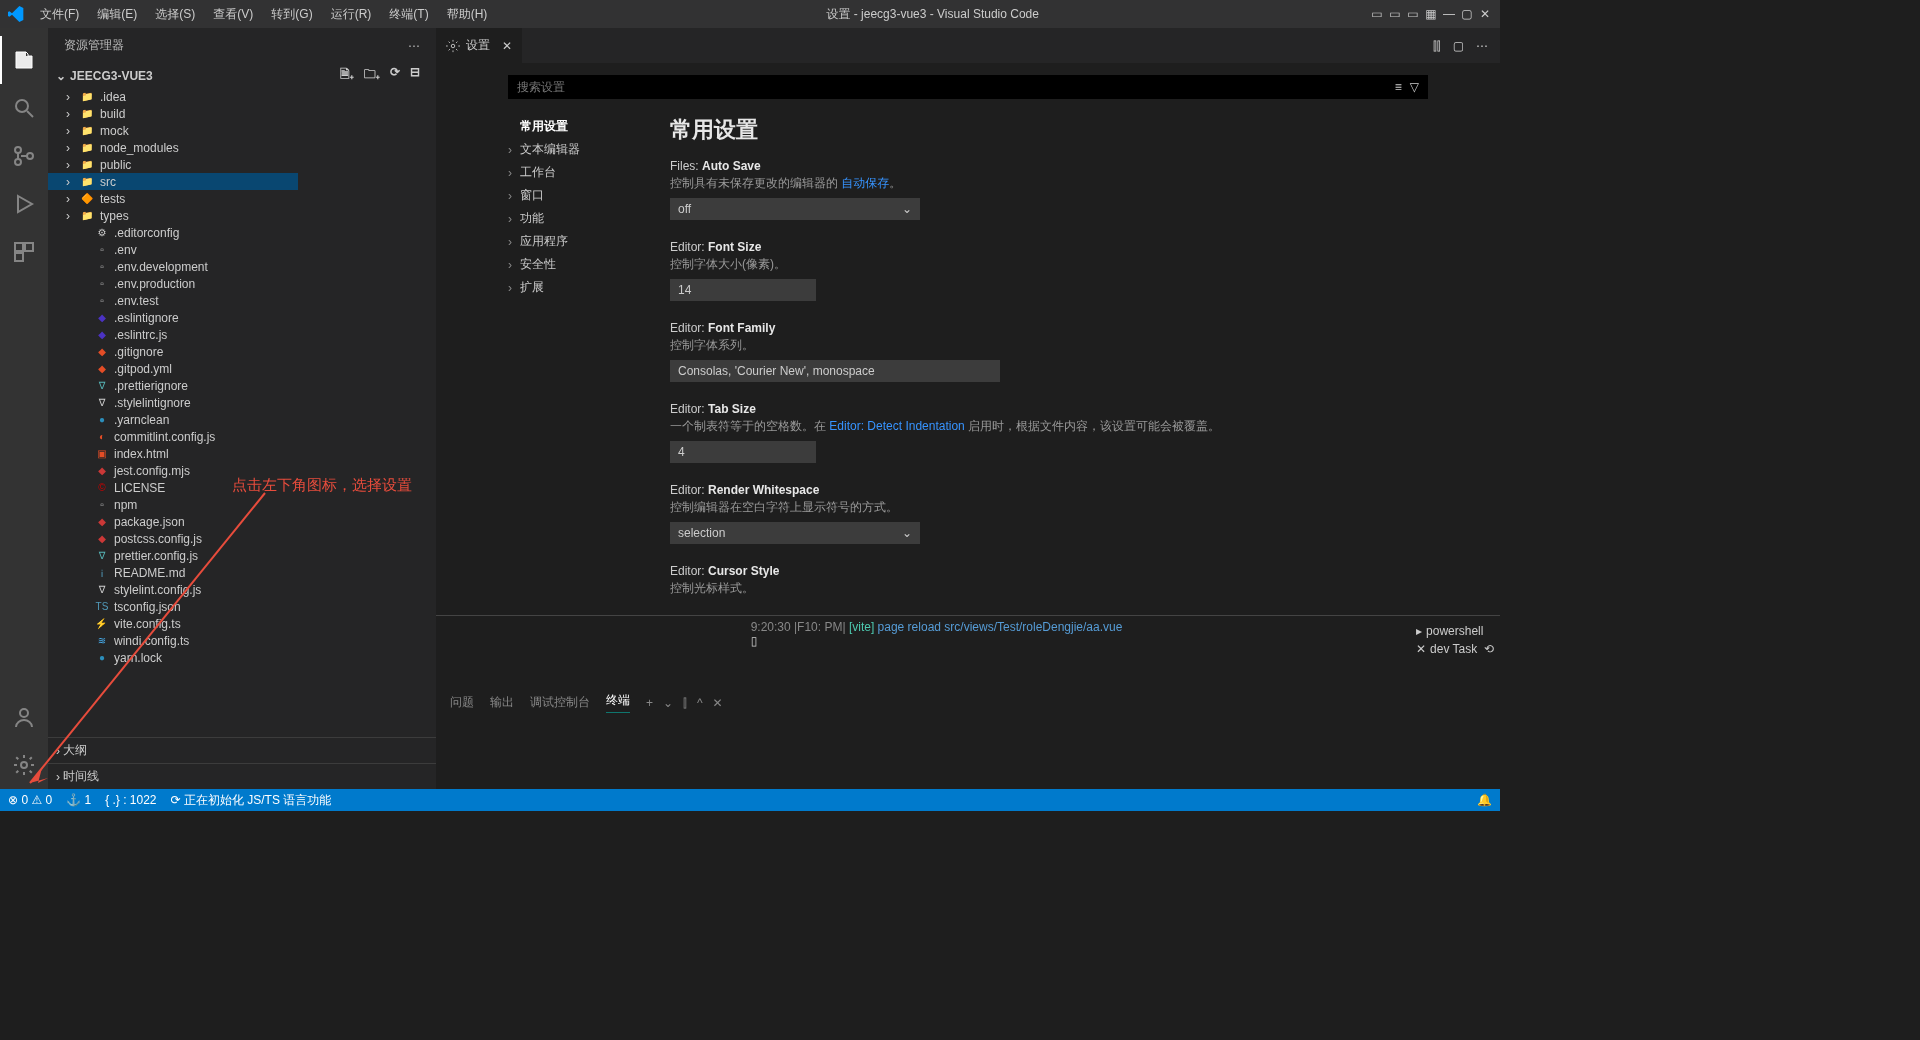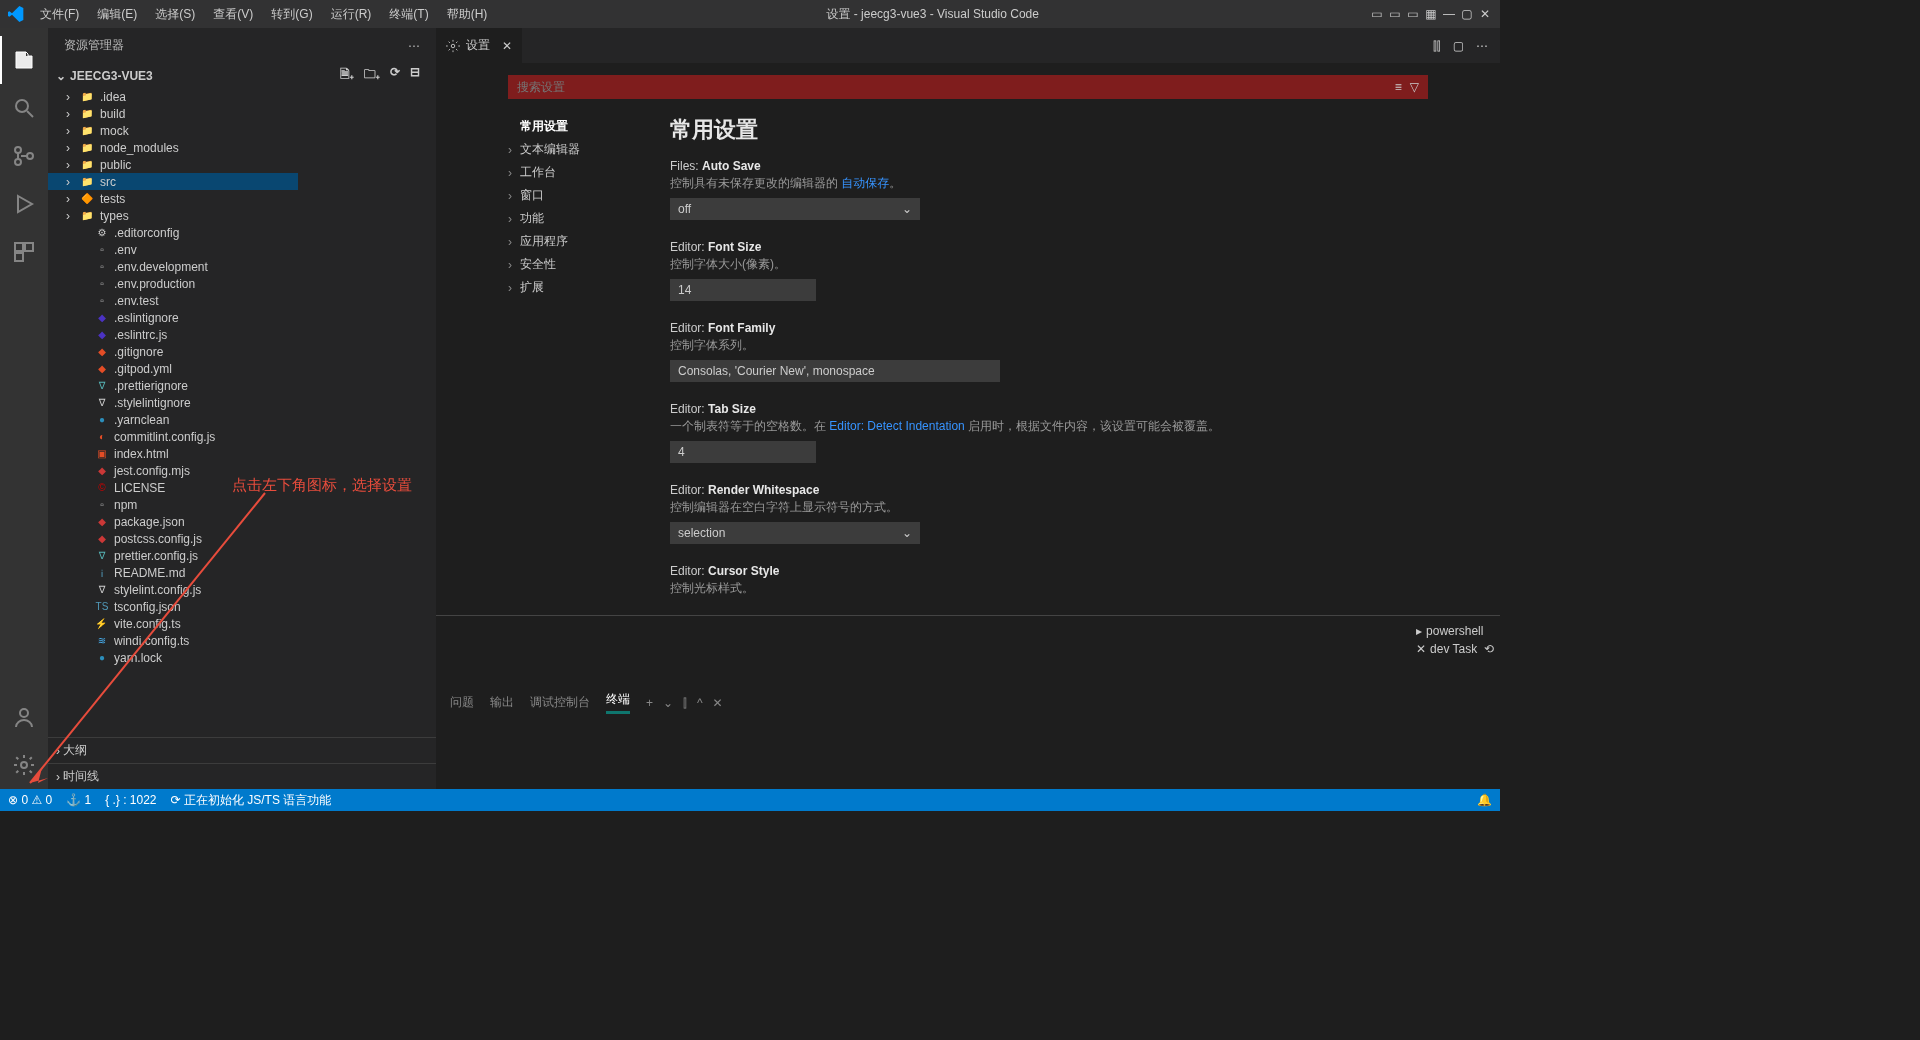--- a/index.html
+++ b/index.html
@@ -31,21 +31,21 @@
 .tree-item.depth1{padding-left:32px}
 .sb-section{display:flex;align-items:center;padding:4px 8px;border-top:1px solid #3c3c3c;cursor:pointer;font-size:11px}
 .editor{flex:1;display:flex;flex-direction:column;background:#1e1e1e;overflow:hidden}
 .tabbar{height:35px;display:flex;align-items:stretch;background:#252526}
 .tab{display:flex;align-items:center;padding:0 10px;background:#1e1e1e;gap:6px;cursor:pointer}
 .tab .ti{width:14px;height:14px}
 .tab .close{color:#ccc;margin-left:6px}
 .tabactions{margin-left:auto;display:flex;align-items:center;gap:12px;padding-right:12px;color:#ccc}
 .settings{flex:1;display:flex;flex-direction:column;overflow:hidden;padding:0 48px 0 48px}
 .searchwrap{padding:12px 24px 6px 24px}
-.searchbox{background:#7f1d1d;display:flex;align-items:flex-start;padding:4px 8px;border:1px solid transparent}
+.searchbox{background:#000000;display:flex;align-items:flex-start;padding:4px 8px;border:1px solid transparent}
 .searchbox input{flex:1;background:transparent;border:none;color:#ccc;outline:none}
 .tabs-row{display:flex;align-items:center;border-bottom:1px solid #3c3c3c;margin:0 24px}
 .st{padding:8px 10px;cursor:pointer;color:#aaa}
 .st.active{color:#fff;border-bottom:1px solid #fff;margin-bottom:-1px}
 .sync-btn{margin-left:auto;background:#0e639c;color:#fff;padding:3px 8px;cursor:pointer}
 .settings-body{flex:1;display:flex;overflow:hidden;margin:10px 24px 0 24px}
 .toc{width:150px;padding-right:10px;overflow-y:auto}
 .toc-item{display:flex;align-items:center;padding:3px 0;cursor:pointer;color:#ccc}
 .toc-item.active{color:#fff;font-weight:600}
 .toc-item .chev{width:12px;display:inline-block;color:#888}
@@ -58,21 +58,21 @@
 .sdesc{color:#999;margin-bottom:6px}
 .sdesc a{color:#3794ff;text-decoration:none}
 .sel,.inp{background:#3c3c3c;border:none;color:#ccc;padding:4px 8px;width:250px}
 .sel.w{width:250px;display:flex;justify-content:space-between;align-items:center}
 .inp.nar{width:146px}
 .inp.wide{width:330px}
 .terminal{height:174px;border-top:1px solid #444;display:flex;background:#1e1e1e}
 .term-main{flex:1;display:flex;flex-direction:row}
 .term-tabs{display:flex;gap:16px;padding:6px 14px;font-size:11px;align-items:center}
 .term-tabs span{color:#888;cursor:pointer}
-.term-tabs span.act{color:#fff;border-bottom:3px solid #0f766e;padding-bottom:3px}
+.term-tabs span.act{color:#fff;border-bottom:1px solid #0f766e;padding-bottom:3px}
 .term-tabs .tact{margin-left:auto;display:flex;gap:10px}
 .term-out{flex:1;padding:4px 14px;font-family:Consolas,monospace;font-size:12px}
 .term-out .t-time{color:#888}
 .term-out .t-vite{color:#4ec9b0}
 .term-out .t-pr{color:#569cd6}
 .term-side{width:90px;padding:6px;font-size:11px}
 .term-side div{display:flex;align-items:center;gap:4px;padding:2px 0}
 .statusbar{height:22px;background:#007acc;display:flex;align-items:center;color:#fff;font-size:11px;padding:0 8px;gap:14px}
 .statusbar .sr{margin-left:auto;display:flex;gap:10px}
 .annotation{position:absolute;color:#e74c3c;font-size:15px;font-weight:500;pointer-events:none}
@@ -465,20 +465,24 @@
           <span>调试控制台</span>
           <span class="act">终端</span>
           <div class="tact">
             <span>+</span>
             <span>⌄</span>
             <span>⫿</span>
             <span>^</span>
             <span>✕</span>
           </div>
         </div>
+        <div class="term-out">
+          <span class="t-time">9:20:30 |F10: PM|</span><span class="t-vite"> [vite] </span><span class="t-pr">page reload src/views/Test/roleDengjie/aa.vue</span><br>
+          <span>▯</span>
+        </div>
       </div>
       <div class="term-side">
         <div>
             <span>▸</span>
             <span>powershell</span>
           </div>
         <div>
             <span>✕</span>
             <span>dev Task</span>
             <span style="margin-left:auto">⟲</span>

